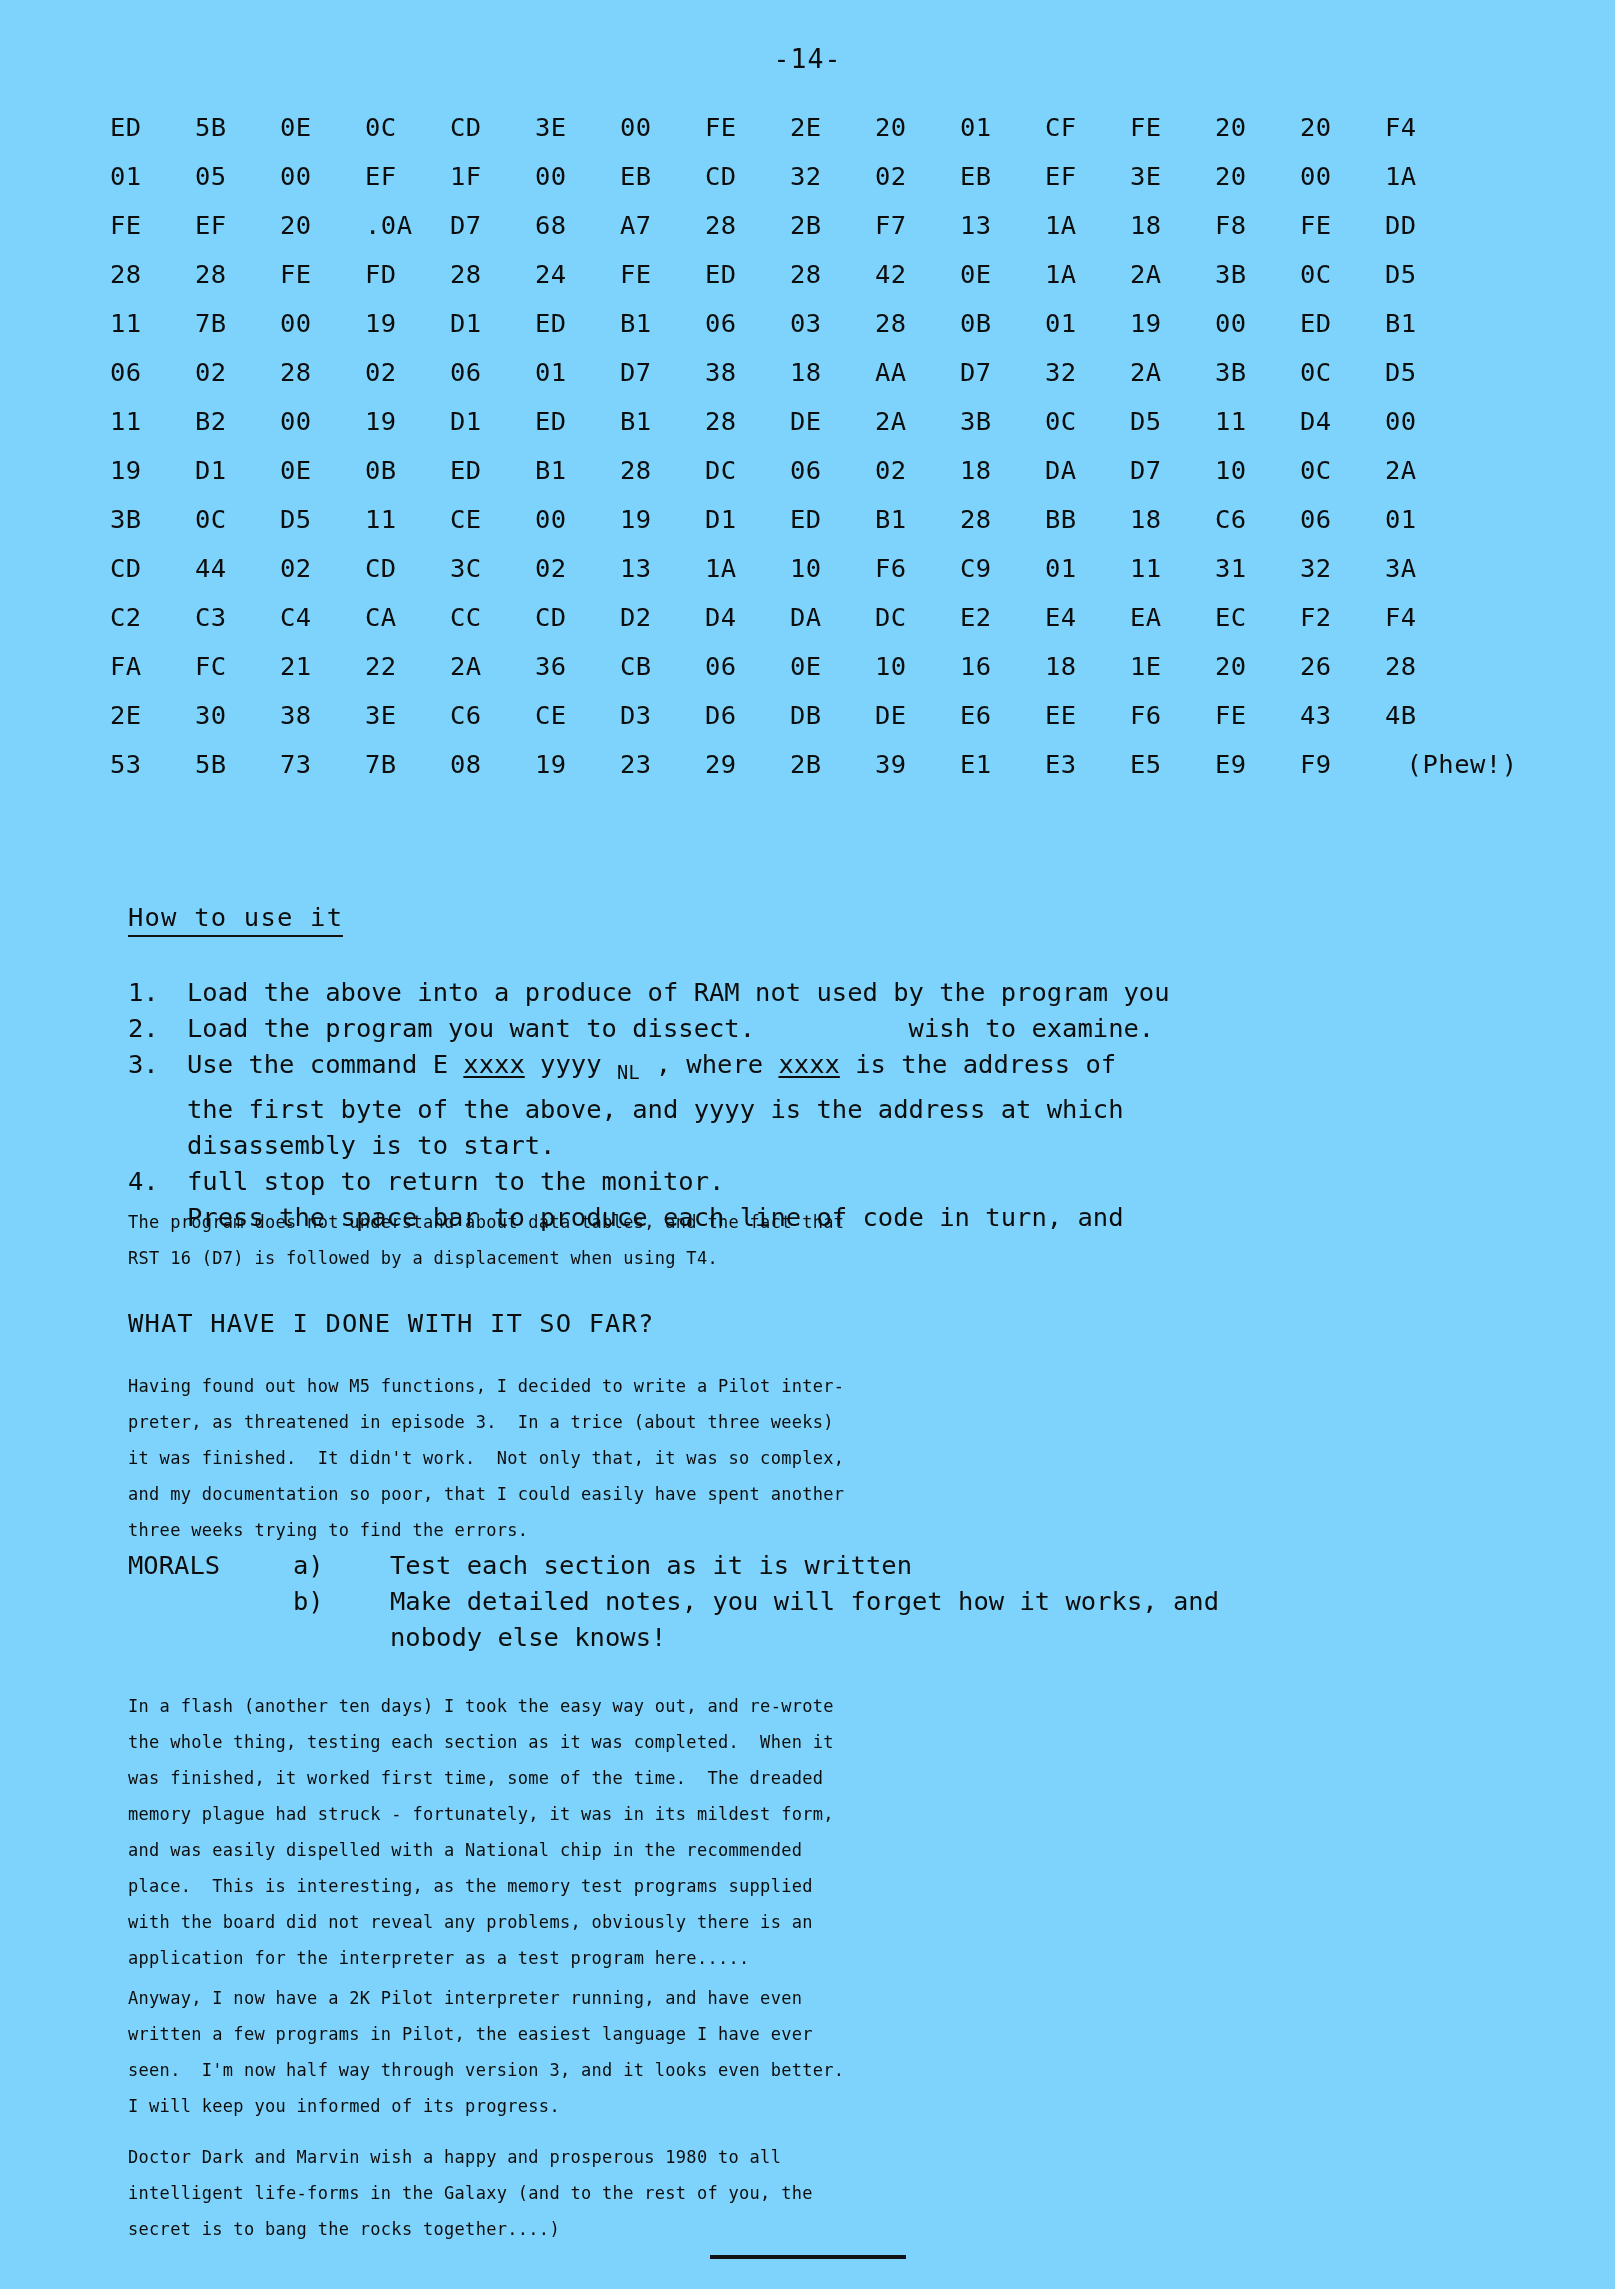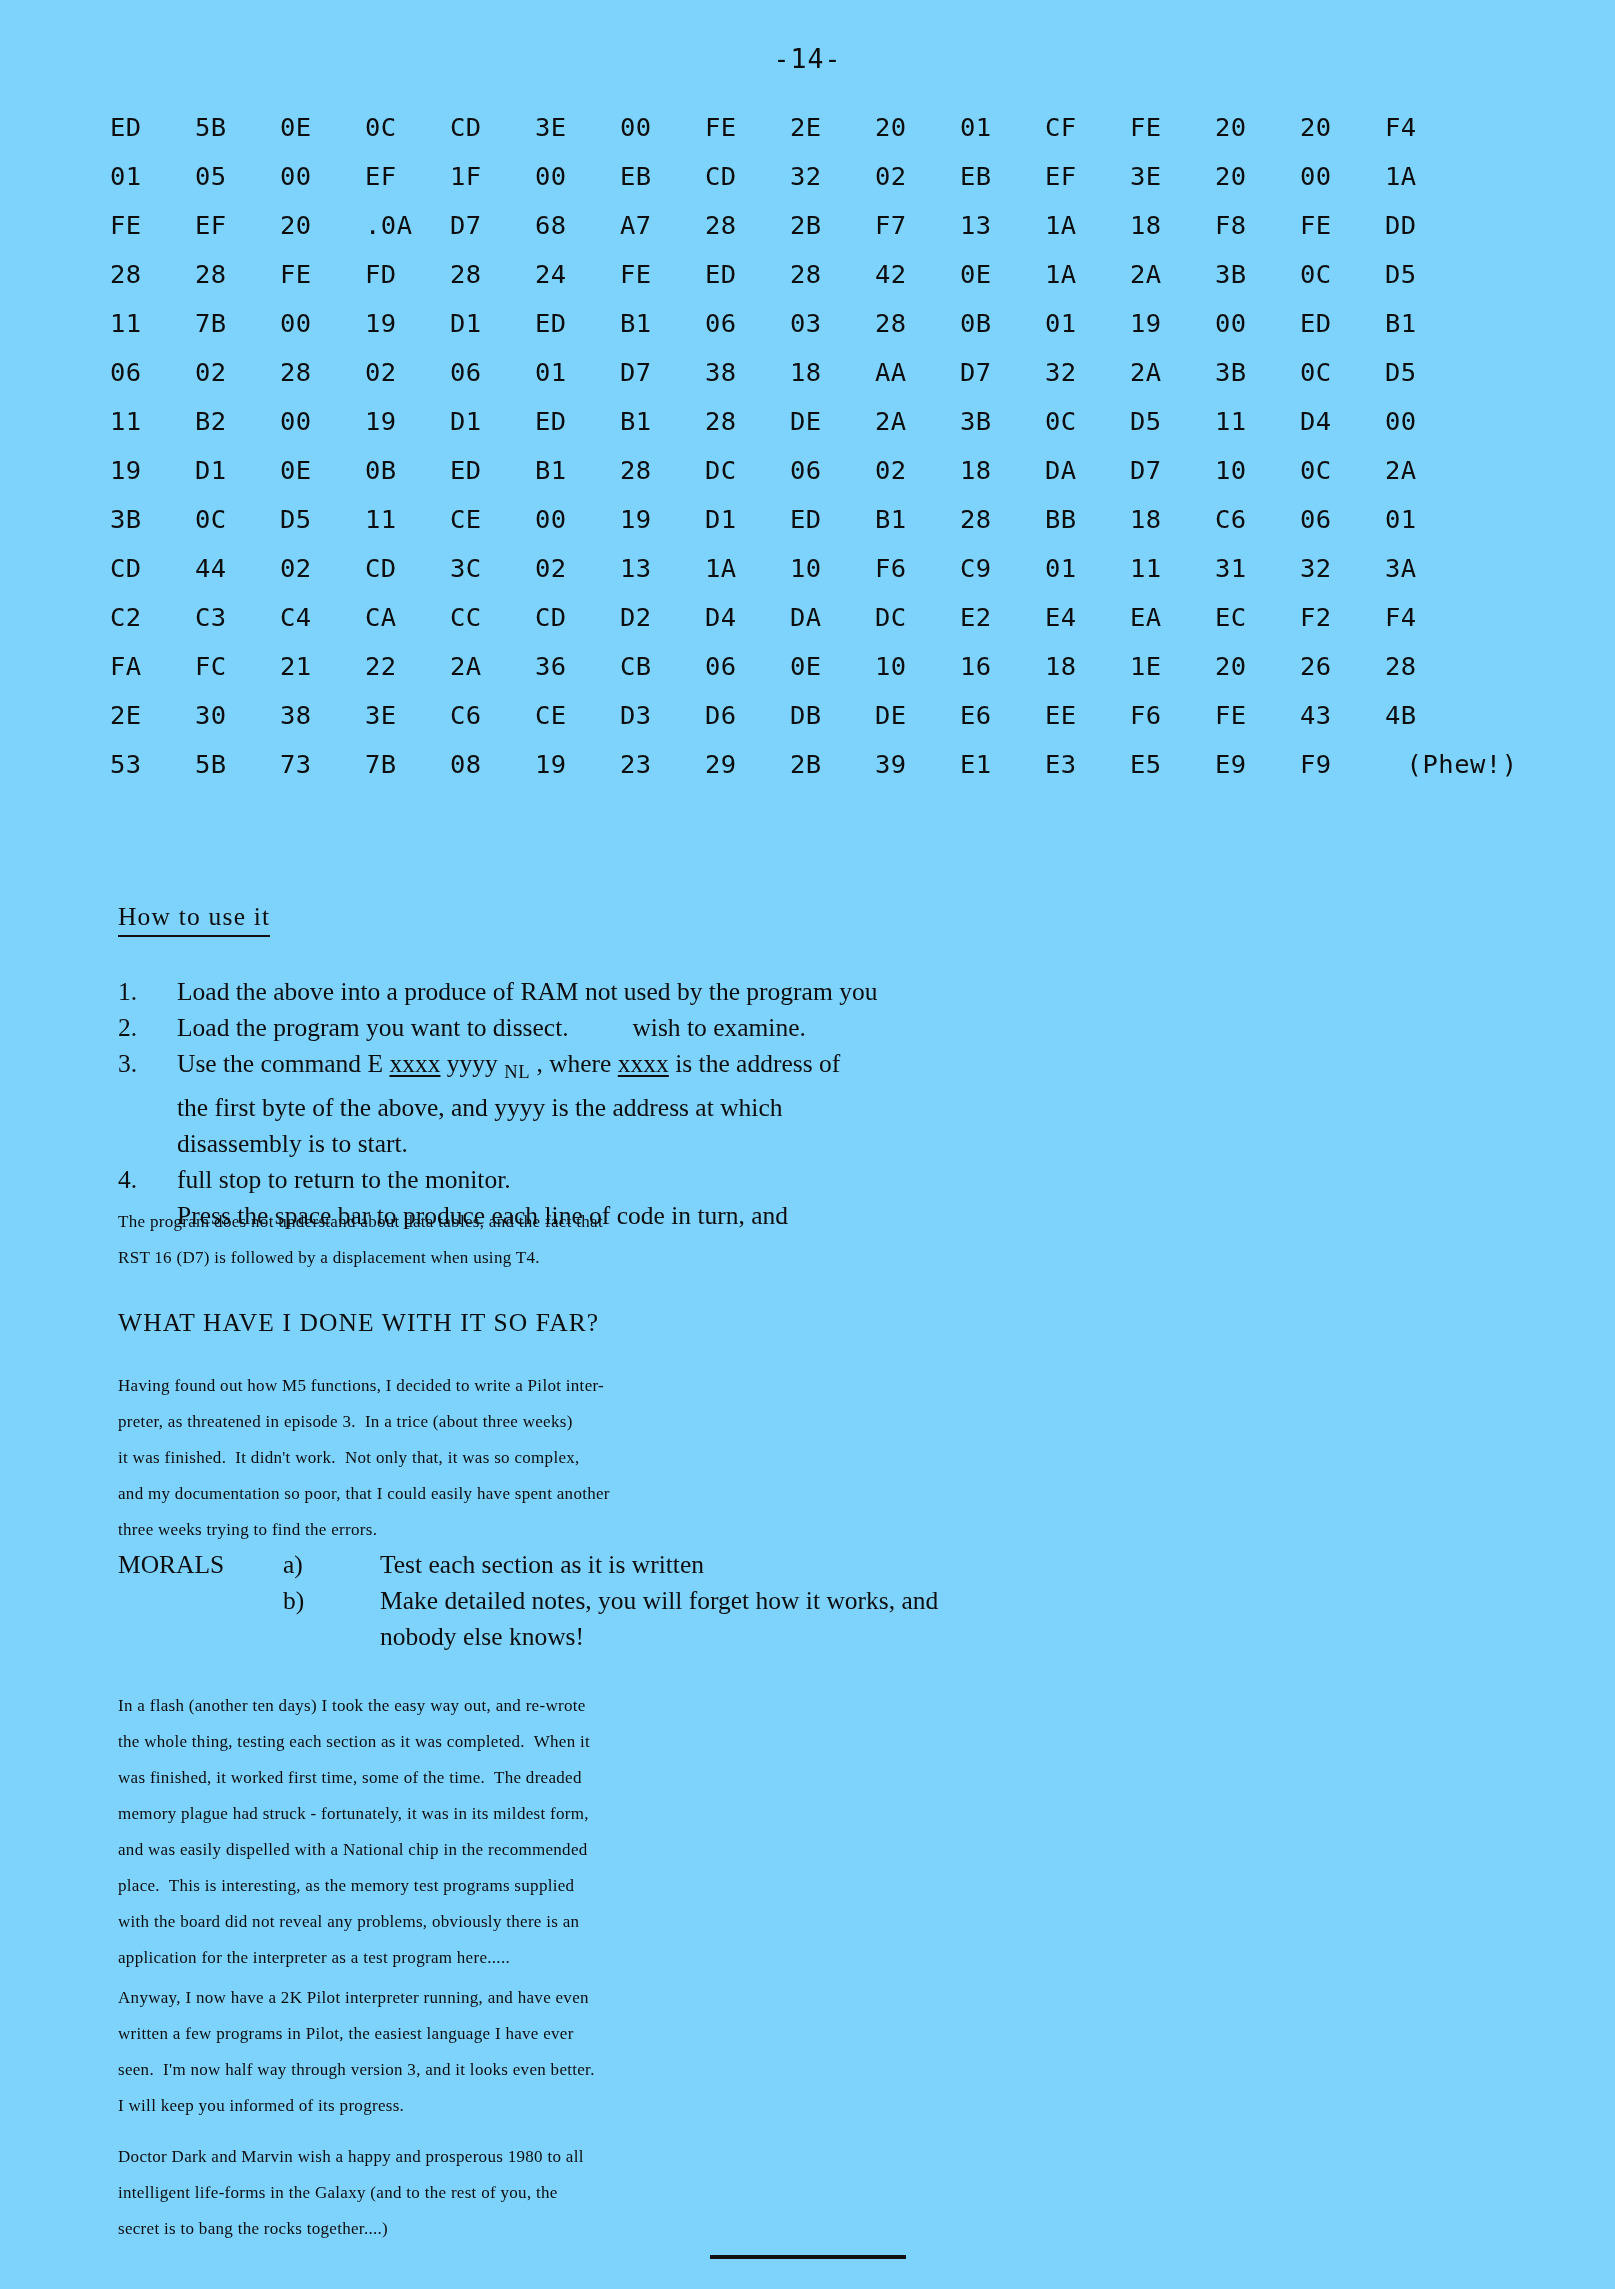--- a/index.html
+++ b/index.html
@@ -56,23 +56,22 @@
   .hex-note {
     font-size: 25.5px;
     letter-spacing: 0.5px;
     padding-left: 21.6px;
     flex: 0 0 auto;
   }
 
   
   .section {
     position: absolute;
-    left: 118px;
+    left: 128px;
     width: 1411px;
-    font-family: Liberation Serif, serif;
   }
   .heading-underlined {
     font-size: 25.5px;
     letter-spacing: 1.2px;
     display: inline-block;
     border-bottom: 2.9px solid #111;
     padding-bottom: 2.9px;
   }
   .plain-heading {
     font-size: 25.5px;

